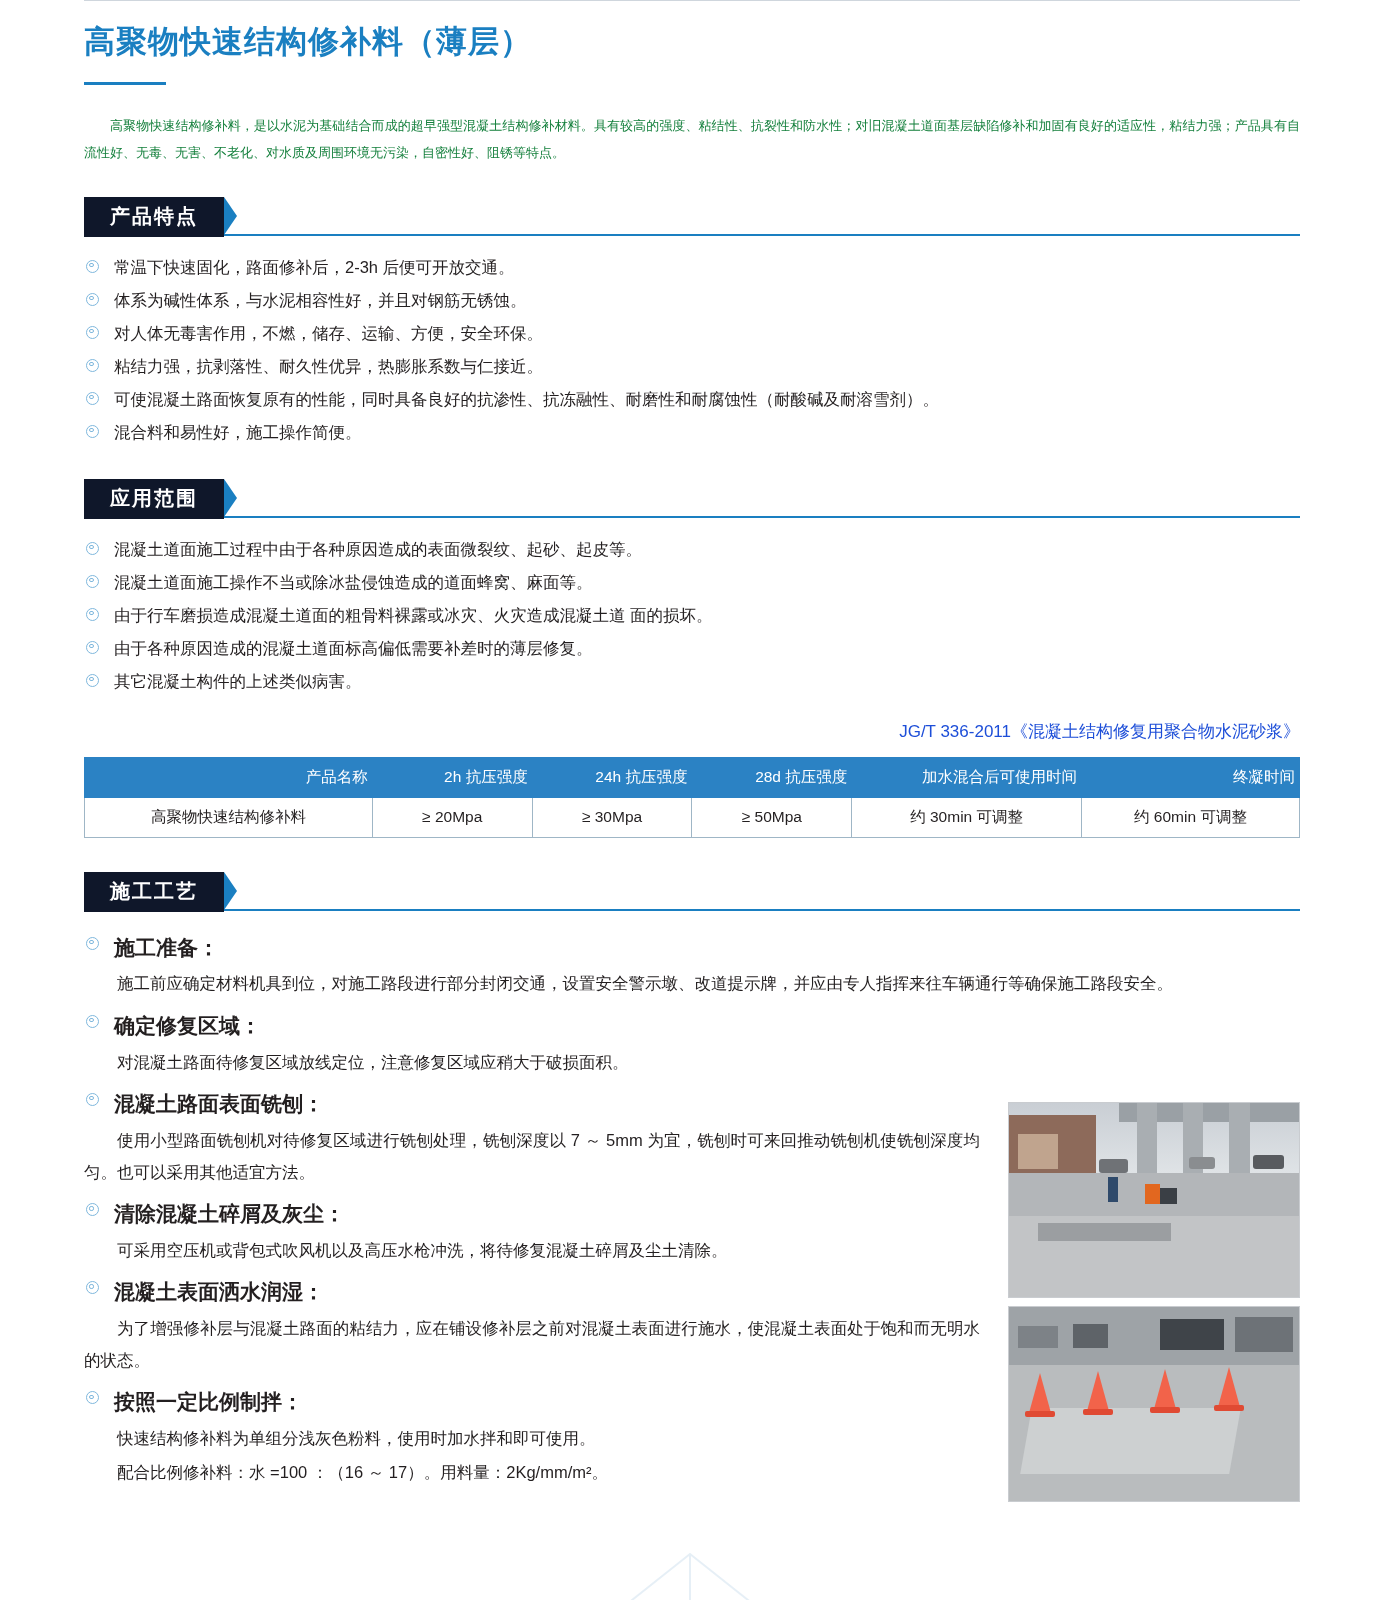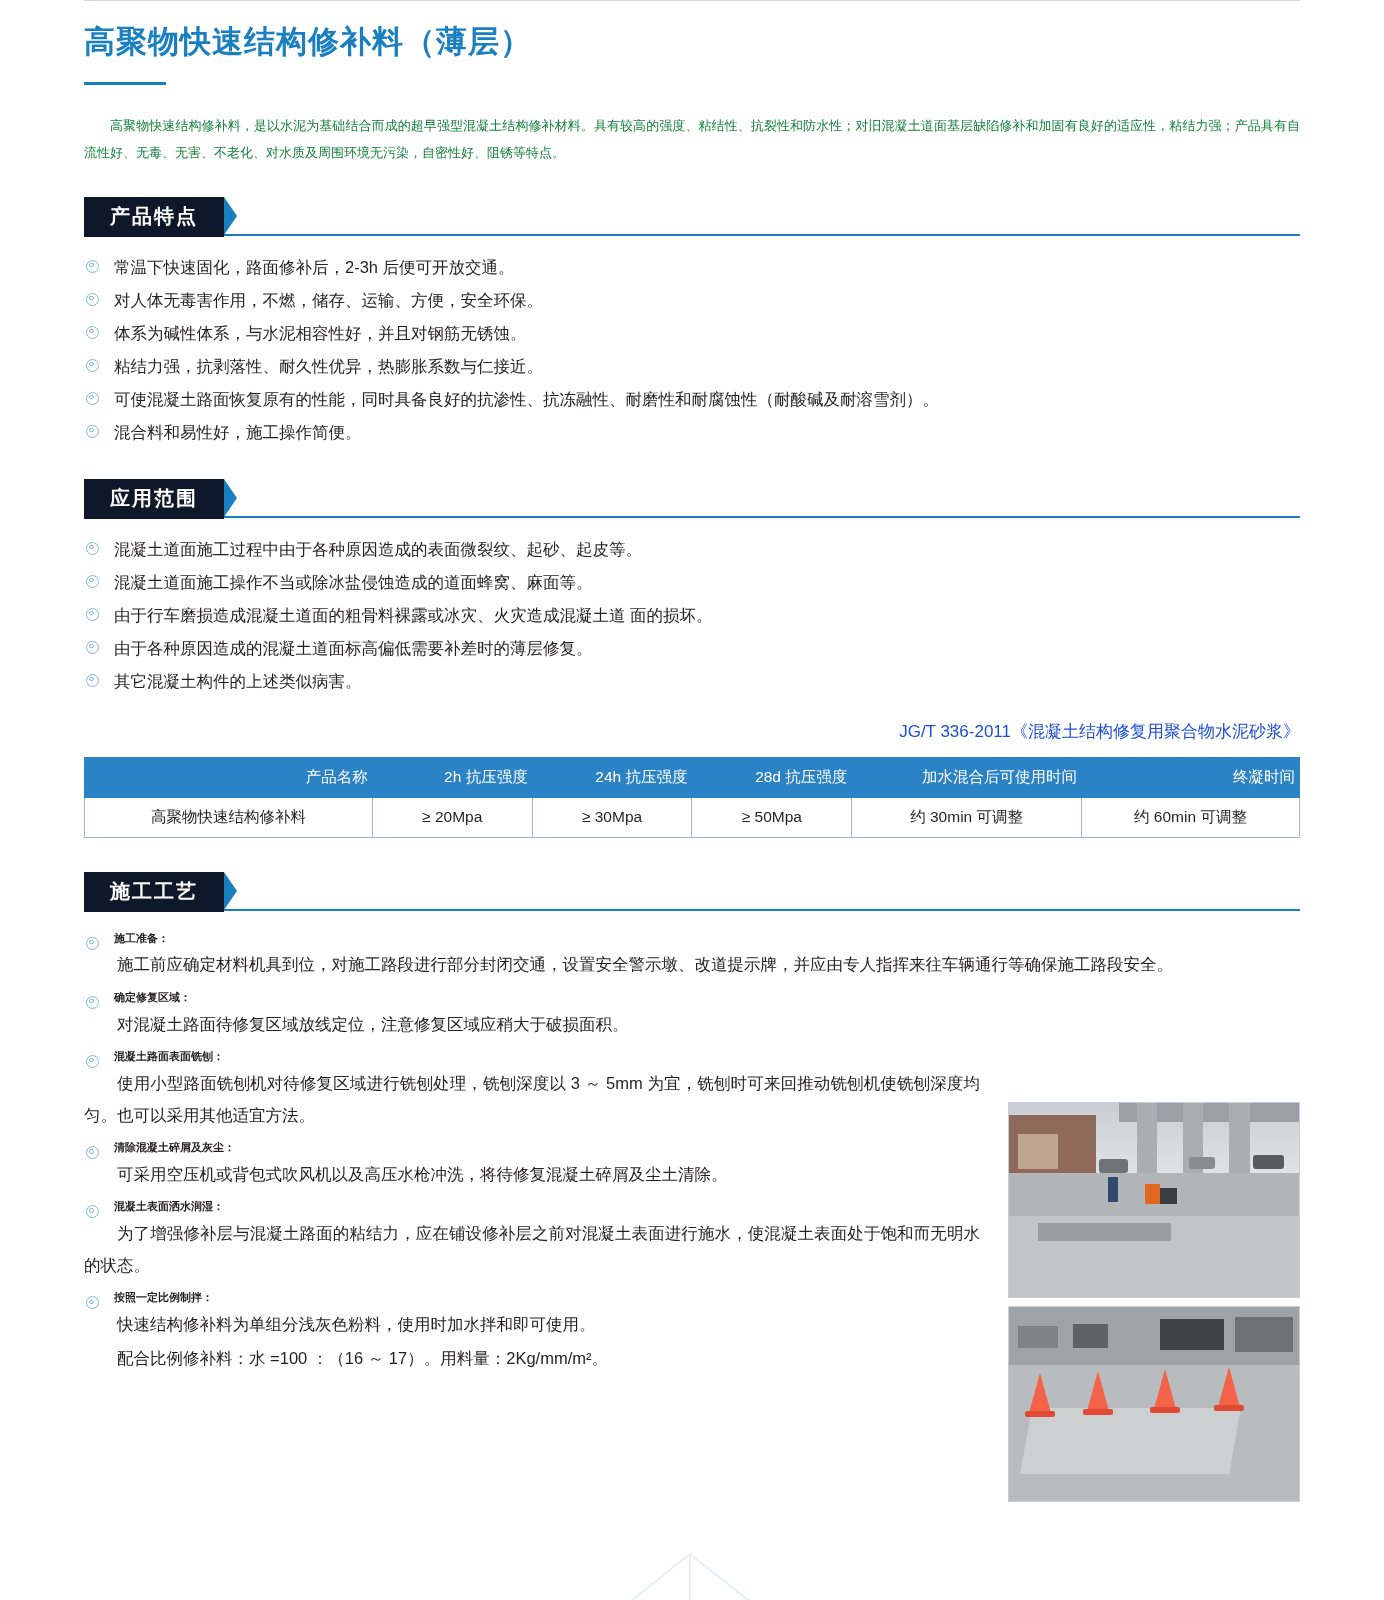--- a/index.html
+++ b/index.html
@@ -151,21 +151,21 @@
     text-align: center;
     color: #231f20;
   }
   .proc {
     margin-top: 16px;
     position: relative;
   }
   .proc .step {
     position: relative;
     padding-left: 30px;
-    font-size: 11px;
+    font-size: 21px;
     line-height: 1.9;
     font-weight: bold;
     margin-top: 6px;
   }
   .proc .step .dot {
     position: absolute;
     left: 2px;
     top: 9px;
     width: 13px;
     height: 13px;
@@ -260,22 +260,22 @@
   <div class="title-rule"></div>
 
   <p class="intro">高聚物快速结构修补料，是以水泥为基础结合而成的超早强型混凝土结构修补材料。具有较高的强度、粘结性、抗裂性和防水性；对旧混凝土道面基层缺陷修补和加固有良好的适应性，粘结力强；产品具有自流性好、无毒、无害、不老化、对水质及周围环境无污染，自密性好、阻锈等特点。</p>
 
   <div class="section-head">
     <span class="tab">产品特点</span>
     <span class="rule"></span>
   </div>
   <ul class="bullets">
     <li><span class="dot"></span><span>常温下快速固化，路面修补后，2-3h 后便可开放交通。</span></li>
+    <li><span class="dot"></span><span>体系为碱性体系，与水泥相容性好，并且对钢筋无锈蚀。</span></li>
     <li><span class="dot"></span><span>对人体无毒害作用，不燃，储存、运输、方便，安全环保。</span></li>
-    <li><span class="dot"></span><span>体系为碱性体系，与水泥相容性好，并且对钢筋无锈蚀。</span></li>
     <li><span class="dot"></span><span>粘结力强，抗剥落性、耐久性优异，热膨胀系数与仁接近。</span></li>
     <li><span class="dot"></span><span>可使混凝土路面恢复原有的性能，同时具备良好的抗渗性、抗冻融性、耐磨性和耐腐蚀性（耐酸碱及耐溶雪剂）。</span></li>
     <li><span class="dot"></span><span>混合料和易性好，施工操作简便。</span></li>
   </ul>
 
   <div class="section-head">
     <span class="tab">应用范围</span>
     <span class="rule"></span>
   </div>
   <ul class="bullets">
@@ -316,21 +316,21 @@
   </div>
 
   <div class="proc">
     <div class="step"><span class="dot"></span><span>施工准备：</span></div>
     <p class="body">施工前应确定材料机具到位，对施工路段进行部分封闭交通，设置安全警示墩、改道提示牌，并应由专人指挥来往车辆通行等确保施工路段安全。</p>
 
     <div class="step"><span class="dot"></span><span>确定修复区域：</span></div>
     <p class="body narrow">对混凝土路面待修复区域放线定位，注意修复区域应稍大于破损面积。</p>
 
     <div class="step"><span class="dot"></span><span>混凝土路面表面铣刨：</span></div>
-    <p class="body narrow">使用小型路面铣刨机对待修复区域进行铣刨处理，铣刨深度以 3 ～ 5mm 为宜，铣刨时可来回推动铣刨机使铣刨深度均匀。也可以采用其他适宜方法。</p>
+    <p class="body narrow">使用小型路面铣刨机对待修复区域进行铣刨处理，铣刨深度以 7 ～ 5mm 为宜，铣刨时可来回推动铣刨机使铣刨深度均匀。也可以采用其他适宜方法。</p>
 
     <div class="step"><span class="dot"></span><span>清除混凝土碎屑及灰尘：</span></div>
     <p class="body narrow">可采用空压机或背包式吹风机以及高压水枪冲洗，将待修复混凝土碎屑及尘土清除。</p>
 
     <div class="step"><span class="dot"></span><span>混凝土表面洒水润湿：</span></div>
     <p class="body narrow">为了增强修补层与混凝土路面的粘结力，应在铺设修补层之前对混凝土表面进行施水，使混凝土表面处于饱和而无明水的状态。</p>
 
     <div class="step"><span class="dot"></span><span>按照一定比例制拌：</span></div>
     <p class="body narrow">快速结构修补料为单组分浅灰色粉料，使用时加水拌和即可使用。</p>
     <p class="body narrow">配合比例修补料：水 =100 ：（16 ～ 17）。用料量：2Kg/mm/m²。</p>

